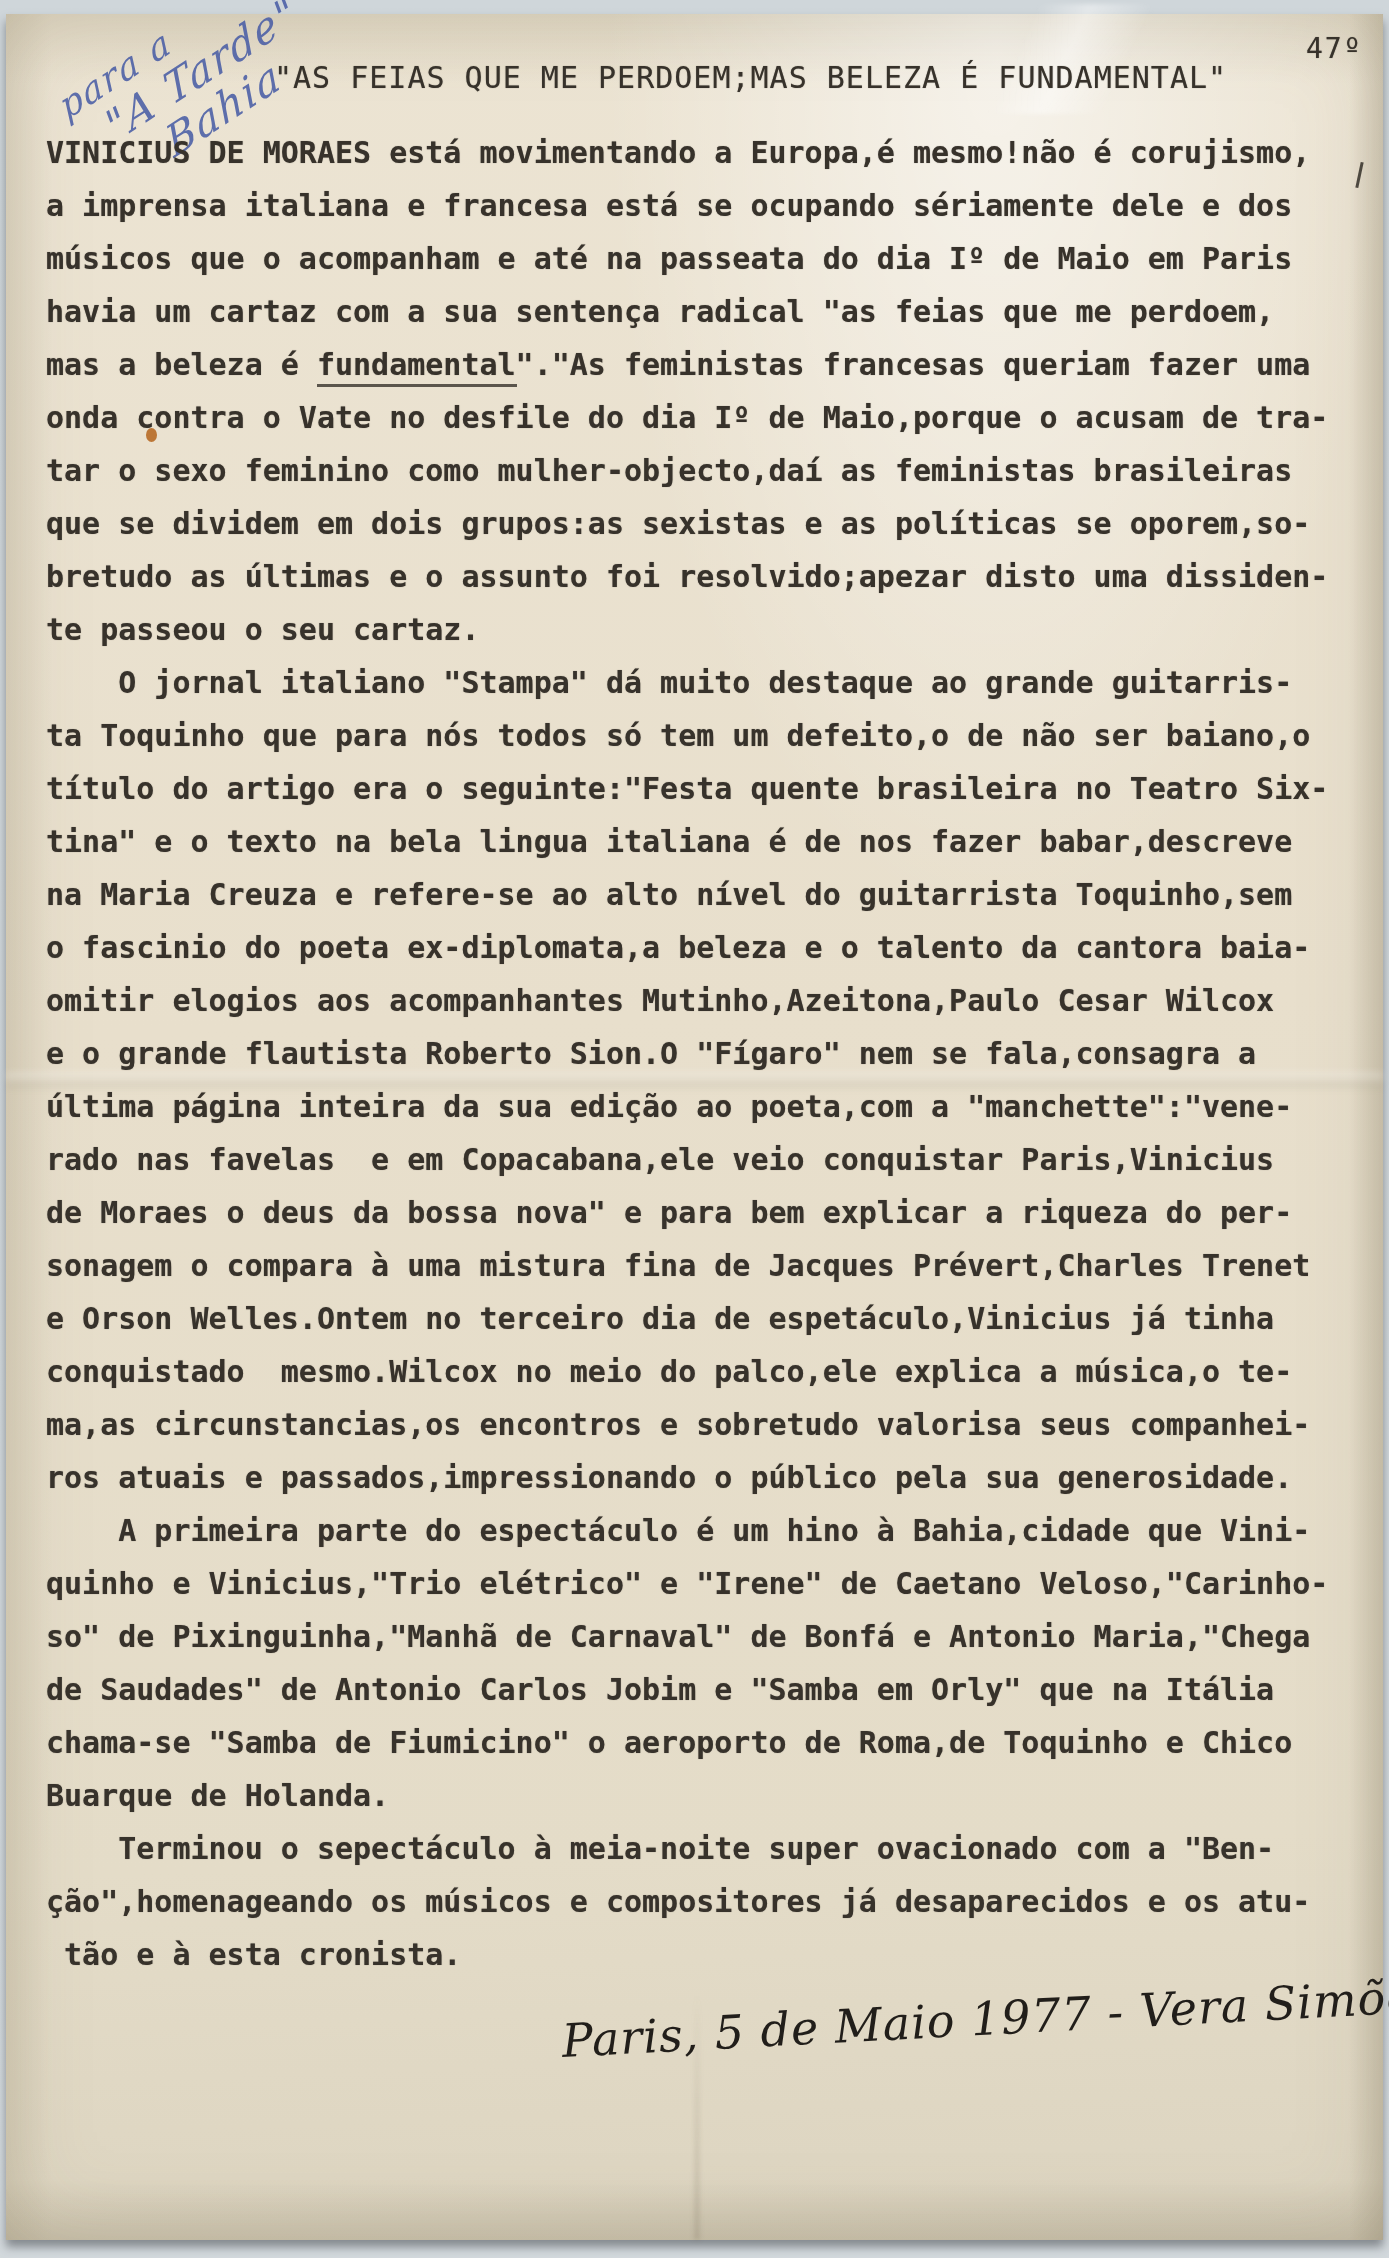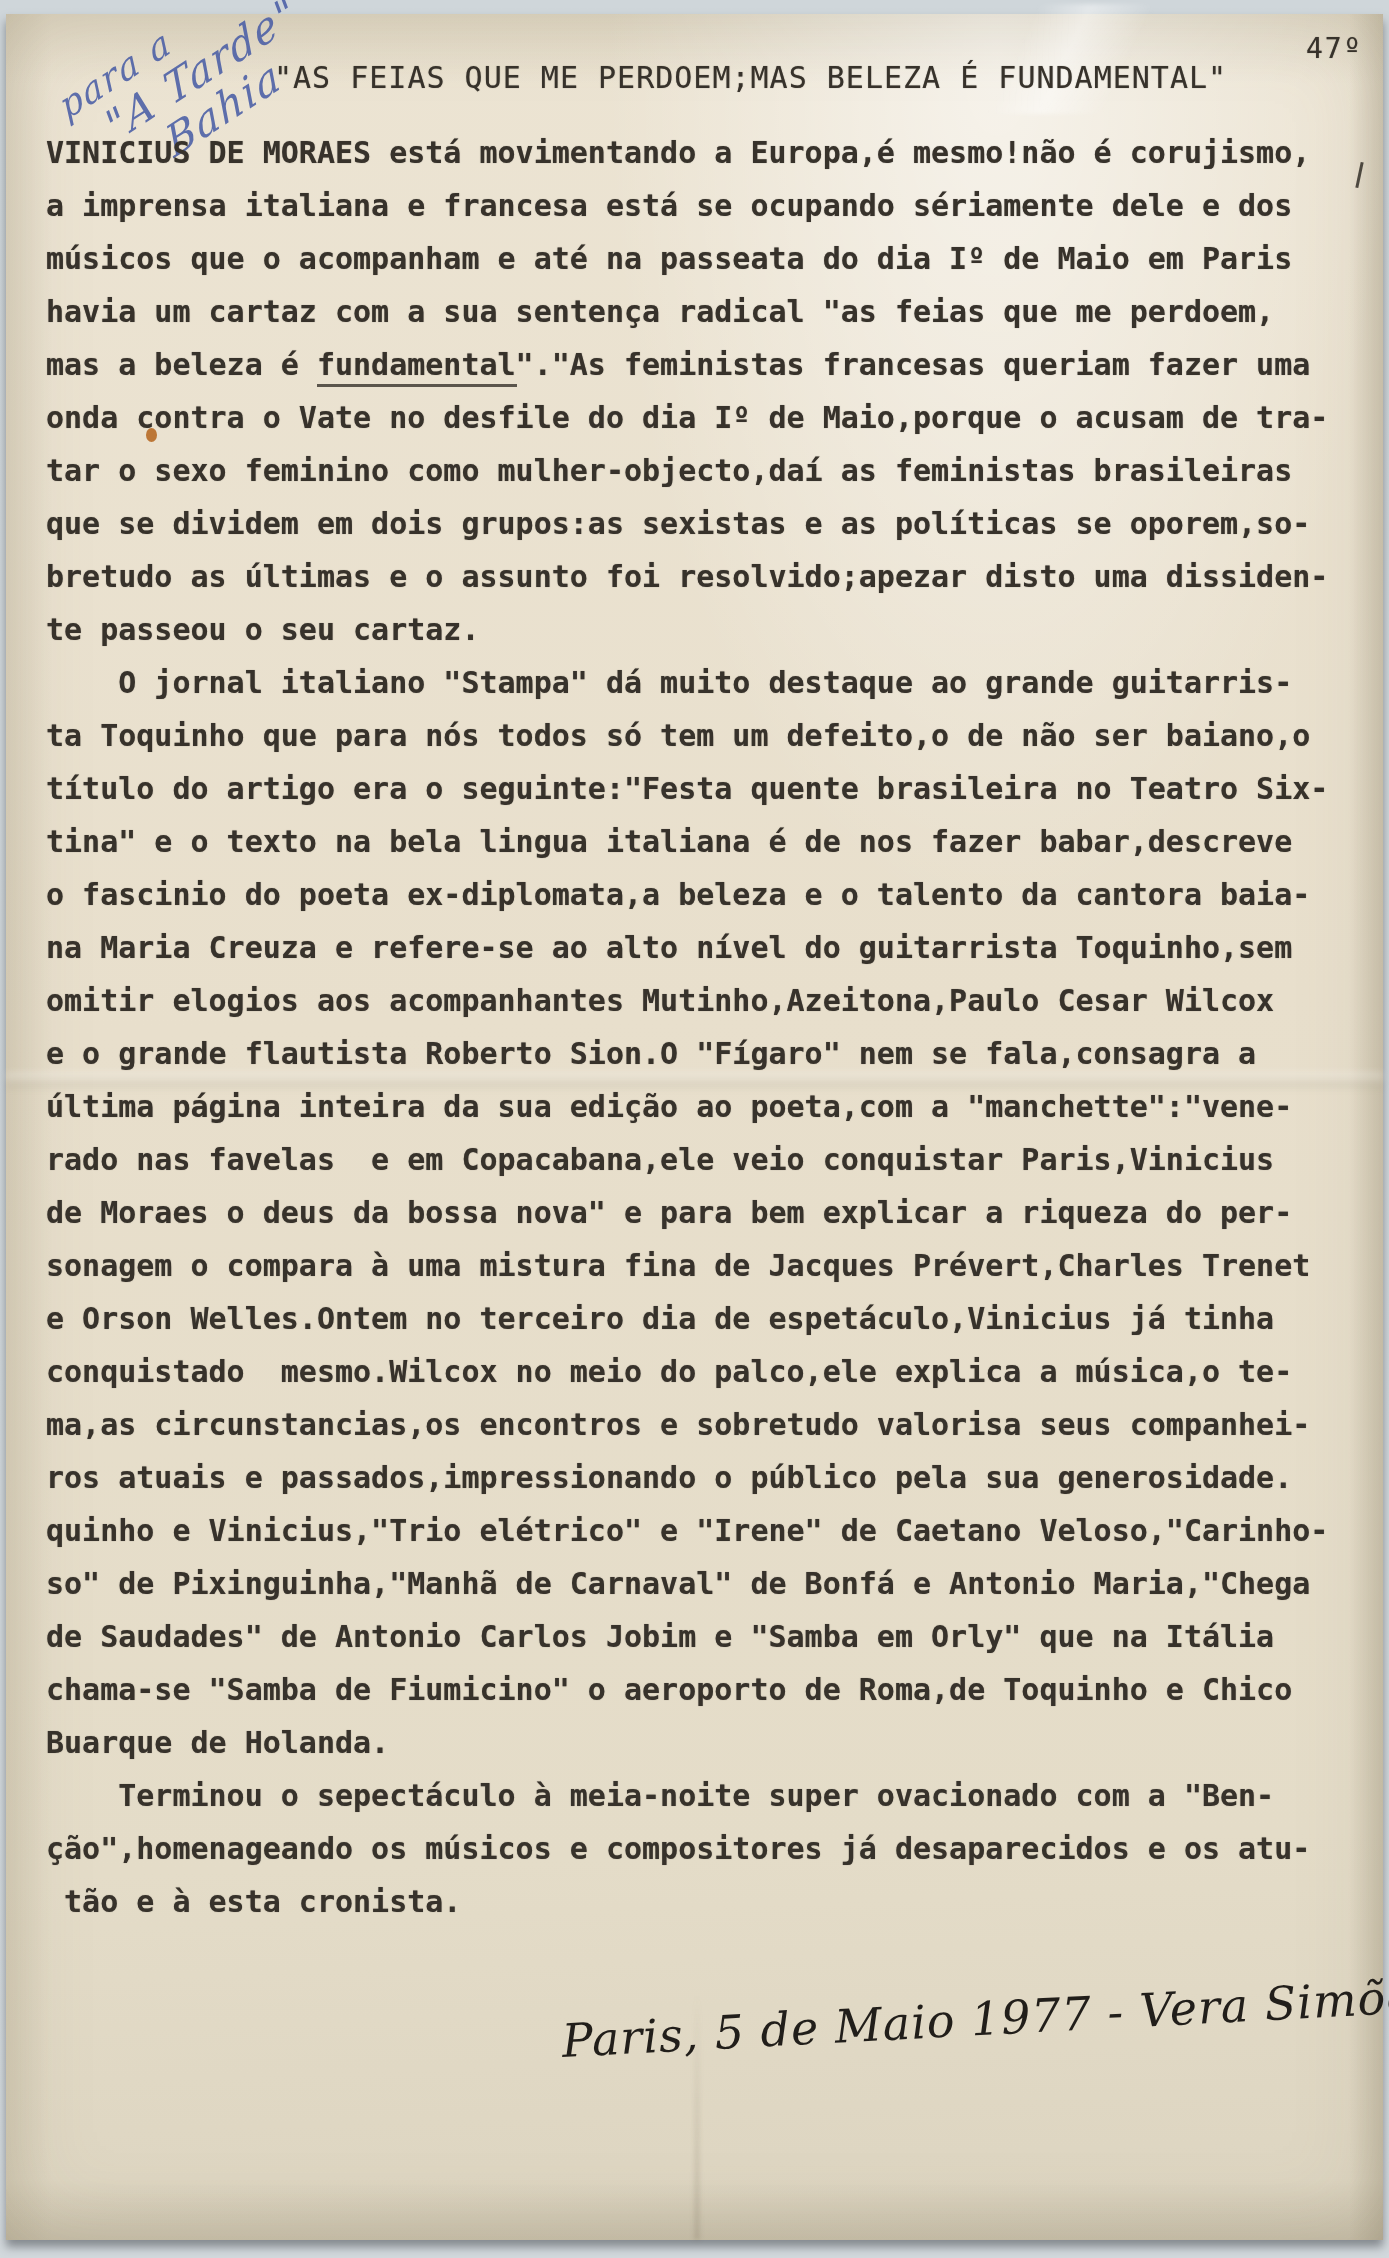--- a/index.html
+++ b/index.html
@@ -79,32 +79,33 @@
         <div class="line">mas a beleza é fundamental"."As feministas francesas queriam fazer uma</div>
         <div class="line">onda contra o Vate no desfile do dia Iº de Maio,porque o acusam de tra-</div>
         <div class="line">tar o sexo feminino como mulher-objecto,daí as feministas brasileiras</div>
         <div class="line">que se dividem em dois grupos:as sexistas e as políticas se oporem,so-</div>
         <div class="line">bretudo as últimas e o assunto foi resolvido;apezar disto uma dissiden-</div>
         <div class="line">te passeou o seu cartaz.</div>
         <div class="line">    O jornal italiano "Stampa" dá muito destaque ao grande guitarris-</div>
         <div class="line">ta Toquinho que para nós todos só tem um defeito,o de não ser baiano,o</div>
         <div class="line">título do artigo era o seguinte:"Festa quente brasileira no Teatro Six-</div>
         <div class="line">tina" e o texto na bela lingua italiana é de nos fazer babar,descreve</div>
+        <div class="line">na Maria Creuza e refere-se ao alto nível do guitarrista Toquinho,sem</div>
         <div class="line">o fascinio do poeta ex-diplomata,a beleza e o talento da cantora baia-</div>
-        <div class="line">na Maria Creuza e refere-se ao alto nível do guitarrista Toquinho,sem</div>
         <div class="line">omitir elogios aos acompanhantes Mutinho,Azeitona,Paulo Cesar Wilcox</div>
         <div class="line">e o grande flautista Roberto Sion.O "Fígaro" nem se fala,consagra a</div>
         <div class="line">última página inteira da sua edição ao poeta,com a "manchette":"vene-</div>
         <div class="line">rado nas favelas  e em Copacabana,ele veio conquistar Paris,Vinicius</div>
         <div class="line">de Moraes o deus da bossa nova" e para bem explicar a riqueza do per-</div>
         <div class="line">sonagem o compara à uma mistura fina de Jacques Prévert,Charles Trenet</div>
         <div class="line">e Orson Welles.Ontem no terceiro dia de espetáculo,Vinicius já tinha</div>
         <div class="line">conquistado  mesmo.Wilcox no meio do palco,ele explica a música,o te-</div>
         <div class="line">ma,as circunstancias,os encontros e sobretudo valorisa seus companhei-</div>
         <div class="line">ros atuais e passados,impressionando o público pela sua generosidade.</div>
+        <div class="line">    A primeira parte do espectáculo é um hino à Bahia,cidade que Vini-</div>
         <div class="line">quinho e Vinicius,"Trio elétrico" e "Irene" de Caetano Veloso,"Carinho-</div>
         <div class="line">so" de Pixinguinha,"Manhã de Carnaval" de Bonfá e Antonio Maria,"Chega</div>
         <div class="line">de Saudades" de Antonio Carlos Jobim e "Samba em Orly" que na Itália</div>
         <div class="line">chama-se "Samba de Fiumicino" o aeroporto de Roma,de Toquinho e Chico</div>
         <div class="line">Buarque de Holanda.</div>
         <div class="line">    Terminou o sepectáculo à meia-noite super ovacionado com a "Ben-</div>
         <div class="line">ção",homenageando os músicos e compositores já desaparecidos e os atu-</div>
         <div class="line"> tão e à esta cronista.</div>
       </div>
 

